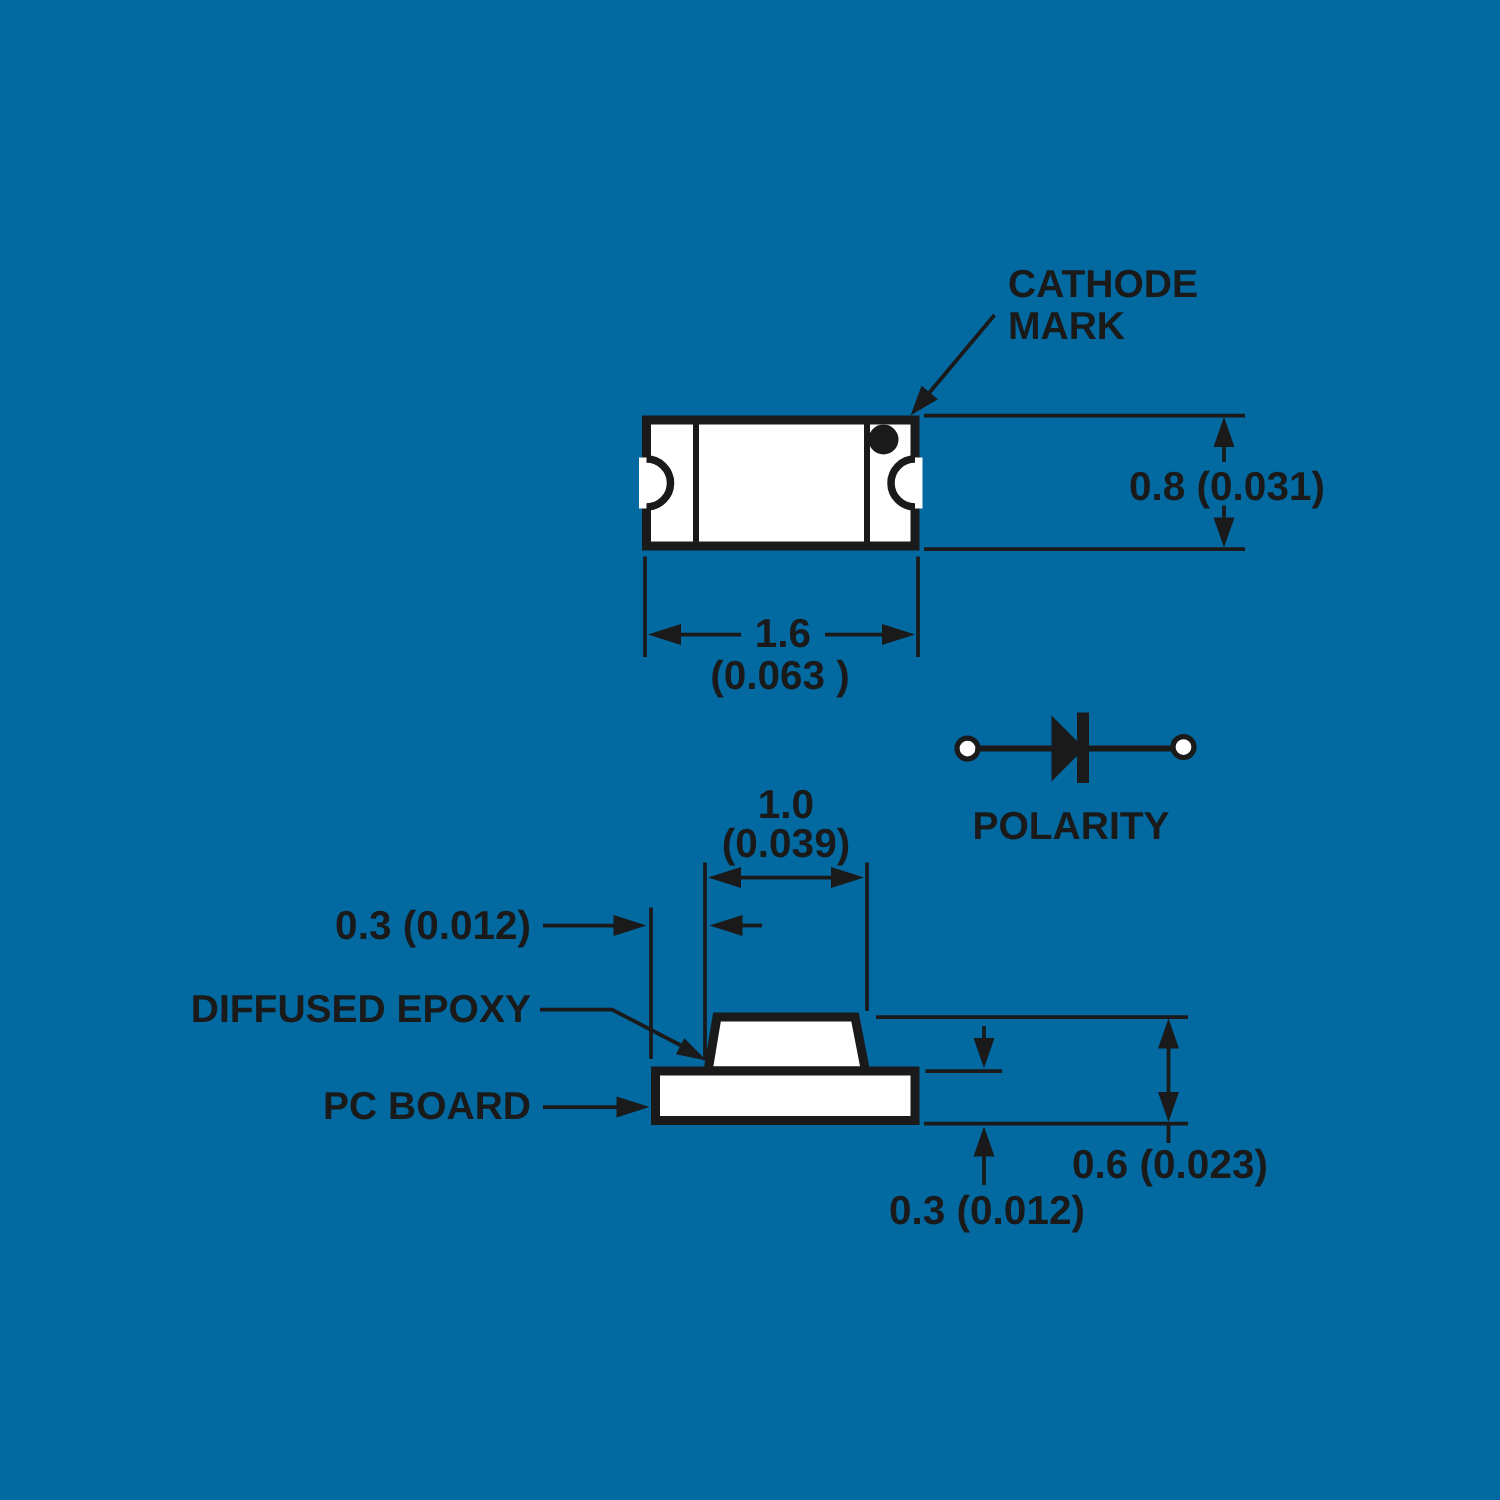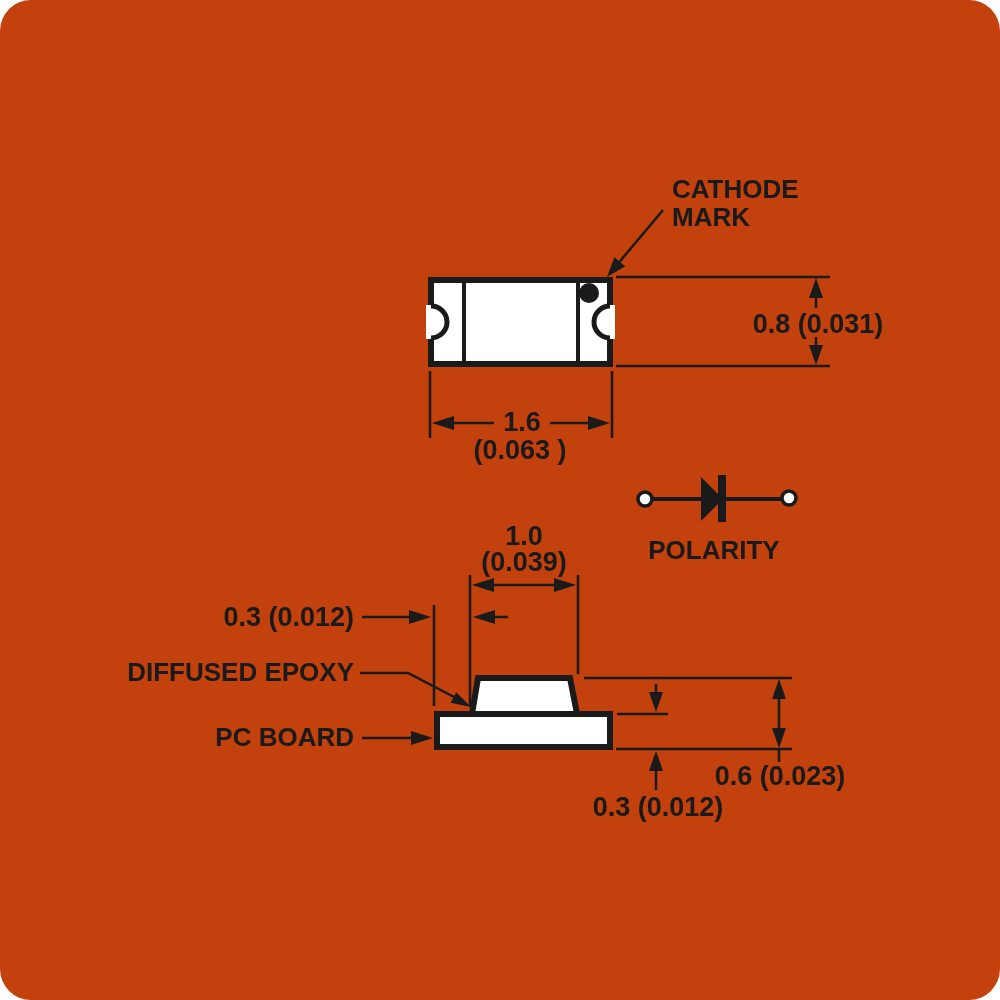--- a/index.html
+++ b/index.html
@@ -4,23 +4,22 @@
 <style>
   html, body {
     margin: 0;
     padding: 0;
     background: #ffffff;
   }
   .canvas {
     position: relative;
     width: 1000px;
     height: 1000px;
-    background: #c2410c;
+    background: #0369a1;
     font-family: "Liberation Sans", sans-serif;
-    border-radius: 31px;
   }
   svg { display: block; }
   .ink-line   { stroke: #1a1a1a; fill: none; }
   .thick      { stroke-width: 6; }
   .inner      { stroke-width: 4; }
   .arc        { stroke-width: 5; }
   .thin       { stroke-width: 2.5; }
   .fill-ink   { fill: #1a1a1a; stroke: none; }
   .fill-white { fill: #ffffff; stroke: none; }
   .shape-white{ fill: #ffffff; }

